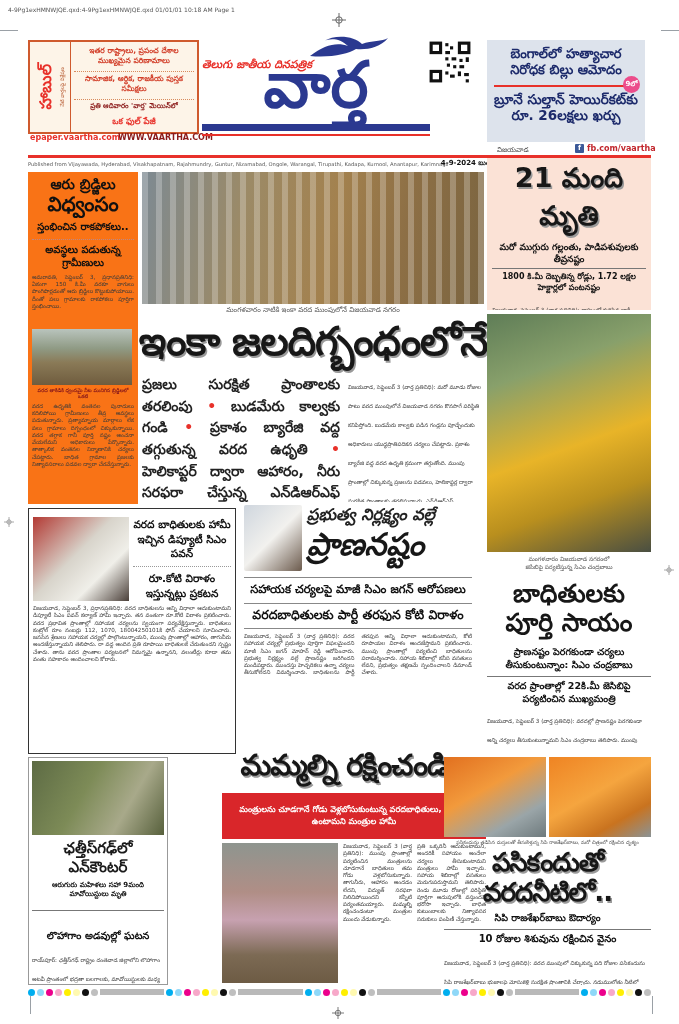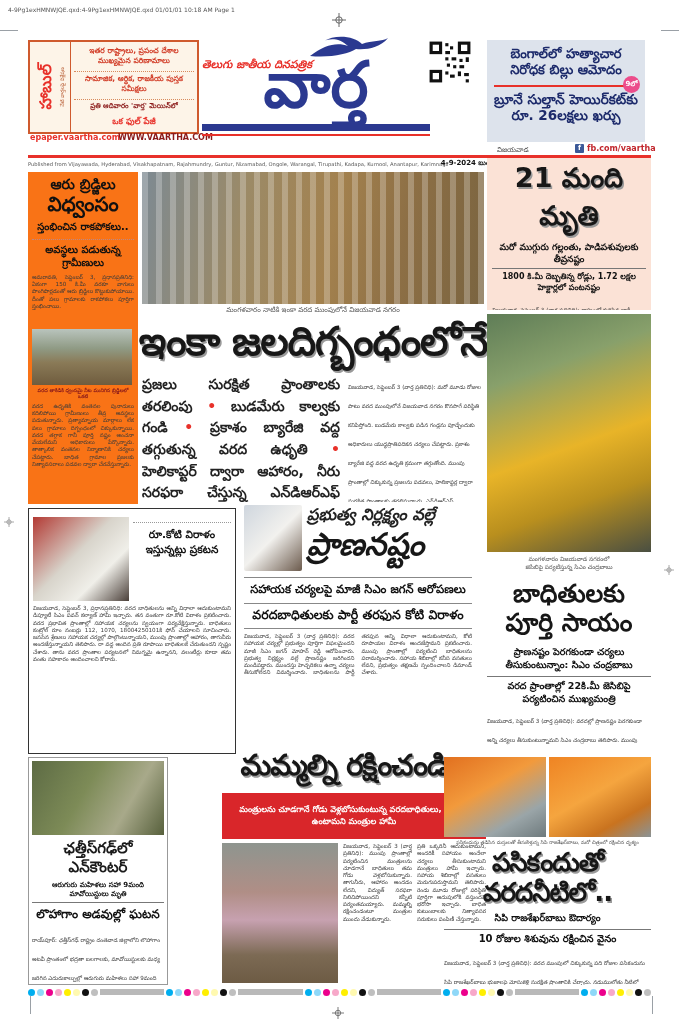--- a/index.html
+++ b/index.html
@@ -165,20 +165,21 @@
   <div class="abs center hairline" style="left:487px;top:676px;width:164px;font-size:9.5px;font-weight:bold;line-height:1.35;padding-top:3px;">వరద ప్రాంతాల్లో 22కి.మీ జెసిబిపై పర్యటించిన ముఖ్యమంత్రి</div>
   <div class="abs" style="left:487px;top:708px;width:164px;height:46px;overflow:hidden;">
     <span class="tiny justify">విజయవాడ, సెప్టెంబర్ 3 (వార్త ప్రతినిధి): వరదల్లో ప్రాణనష్టం పెరగకుండా అన్ని చర్యలు తీసుకుంటున్నామని సిఎం చంద్రబాబు తెలిపారు. ముంపు ప్రాంతాల్లో జెసిబిపై 22 కి.మీ మేర పర్యటించి బాధితులకు భరోసా ఇచ్చారు.</span>
     
   </div>
 
   <div class="abs" style="left:28px;top:508px;width:208px;height:246px;border:1px solid #333;padding:4px;box-sizing:border-box;overflow:hidden;">
     <div style="display:flex;margin-top:4px;gap:4px;">
       <div class="ph ph-pawan" style="width:96px;height:84px;flex:none;"></div>
       <div style="flex:1;text-align:center;">
+        <div style="font-size:10.5px;font-weight:bold;line-height:1.4;">వరద బాధితులకు హామీ ఇచ్చిన డిప్యూటీ సిఎం పవన్</div>
         <div style="font-size:10.5px;font-weight:bold;line-height:1.4;margin-top:5px;border-top:1px dotted #999;padding-top:4px;">రూ.కోటి విరాళం ఇస్తున్నట్లు ప్రకటన</div>
       </div>
     </div>
     <div class="tiny justify" style="margin-top:4px;height:112px;overflow:hidden;">విజయవాడ, సెప్టెంబర్ 3, ప్రధానప్రతినిధి: వరద బాధితులను అన్ని విధాలా ఆదుకుంటామని డిప్యూటీ సిఎం పవన్ కల్యాణ్ హామీ ఇచ్చారు. తన వంతుగా రూ.కోటి విరాళం ప్రకటించారు. వరద ప్రభావిత ప్రాంతాల్లో సహాయక చర్యలను స్వయంగా పర్యవేక్షిస్తున్నారు. బాధితులు కంట్రోల్ రూం నంబర్లు 112, 1070, 18004250101కి ఫోన్ చేయాలని సూచించారు. జనసేన శ్రేణులు సహాయక చర్యల్లో పాల్గొంటున్నాయని, ముంపు ప్రాంతాల్లో ఆహారం, తాగునీరు అందజేస్తున్నాయని తెలిపారు. రా వద్ద అందిన ప్రతి రూపాయి బాధితులకే చేరుతుందని స్పష్టం చేశారు. తాను వరద ప్రాంతాల పర్యటనలో నిమగ్నమై ఉన్నానని, వలంటీర్లు కూడా తమ వంతు సహకారం అందించాలని కోరారు.</div>
   </div>
 
   <div class="abs" style="left:244px;top:505px;width:228px;height:250px;overflow:hidden;">
     <div style="display:flex;gap:5px;">
       <div class="ph ph-jagan" style="width:58px;height:66px;flex:none;border-radius:2px;"></div>
       <div style="flex:1;">
@@ -191,21 +192,21 @@
     <div class="tiny justify" style="margin-top:4px;column-count:2;column-gap:7px;height:118px;overflow:hidden;">విజయవాడ, సెప్టెంబర్ 3 (వార్త ప్రతినిధి): వరద సహాయక చర్యల్లో ప్రభుత్వం పూర్తిగా విఫలమైందని మాజీ సిఎం జగన్ మోహన్ రెడ్డి ఆరోపించారు. ప్రభుత్వ నిర్లక్ష్యం వల్లే ప్రాణనష్టం జరిగిందని మండిపడ్డారు. ముందస్తు హెచ్చరికలు ఉన్నా చర్యలు తీసుకోలేదని విమర్శించారు. బాధితులను పార్టీ తరఫున అన్ని విధాలా ఆదుకుంటామని, కోటి రూపాయల విరాళం అందజేస్తామని ప్రకటించారు. ముంపు ప్రాంతాల్లో పర్యటించి బాధితులను పరామర్శించారు. సహాయ శిబిరాల్లో కనీస వసతులు లేవని, ప్రభుత్వం తక్షణమే స్పందించాలని డిమాండ్ చేశారు.</div>
   </div>
 
   <div class="abs" style="left:28px;top:757px;width:140px;height:228px;border:1px solid #999;padding:3px;box-sizing:border-box;overflow:hidden;">
     <div class="ph ph-jungle" style="width:132px;height:74px;"></div>
     <div class="center" style="font-size:15px;font-weight:900;line-height:1.25;margin-top:4px;color:#1a1a1a;">
       <div>ఛత్తీస్‌గఢ్‌లో</div>
       <div>ఎన్‌కౌంటర్</div>
     </div>
     <div class="center" style="font-size:7px;font-weight:bold;margin-top:4px;line-height:1.35;">ఆరుగురు మహిళలు సహా 9మంది మావోయిస్టులు మృతి</div>
-    <div class="center hairline" style="font-size:12px;font-weight:bold;margin-top:3px;padding-top:4px;">లొహాగాం అడవుల్లో ఘటన</div>
+    <div class="center hairline" style="font-size:10px;font-weight:bold;margin-top:11px;padding-top:19px;">లొహాగాం అడవుల్లో ఘటన</div>
     <div style="margin-top:3px;height:72px;overflow:hidden;">
       <span class="tiny justify">రాయ్‌పూర్: ఛత్తీస్‌గఢ్ రాష్ట్రం దంతెవాడ జిల్లాలోని లొహాగాం అటవీ ప్రాంతంలో భద్రతా బలగాలకు, మావోయిస్టులకు మధ్య జరిగిన ఎదురుకాల్పుల్లో ఆరుగురు మహిళలు సహా 9మంది మావోయిస్టులు మృతి చెందారు. ఘటనా స్థలంలో ఆయుధాలు స్వాధీనం చేసుకున్నారు. ఈ ఏడాది రాష్ట్రంలో జరిగిన ఎన్‌కౌంటర్లలో ఇది అతిపెద్దదని అధికారులు తెలిపారు. మృతుల్లో అగ్రనేతలు ఉన్నట్లు భావిస్తున్నారు.</span>
       
     </div>
   </div>
 
   <div class="abs" style="left:174px;top:748px;width:264px;height:238px;overflow:hidden;margin-left:48px;">
     <div class="center poster" style="font-size:29px;">మమ్మల్ని రక్షించండి..</div>
     <div style="background:#d9262a;color:#fff;font-size:8.2px;font-weight:bold;text-align:center;padding:11px 3px;margin-top:4px;">మంత్రులను చూడగానే గోడు వెళ్లబోసుకుంటున్న వరదబాధితులు, అండగా ఉంటామని మంత్రుల హామీ</div>
     <div style="display:flex;gap:5px;margin-top:4px;">

